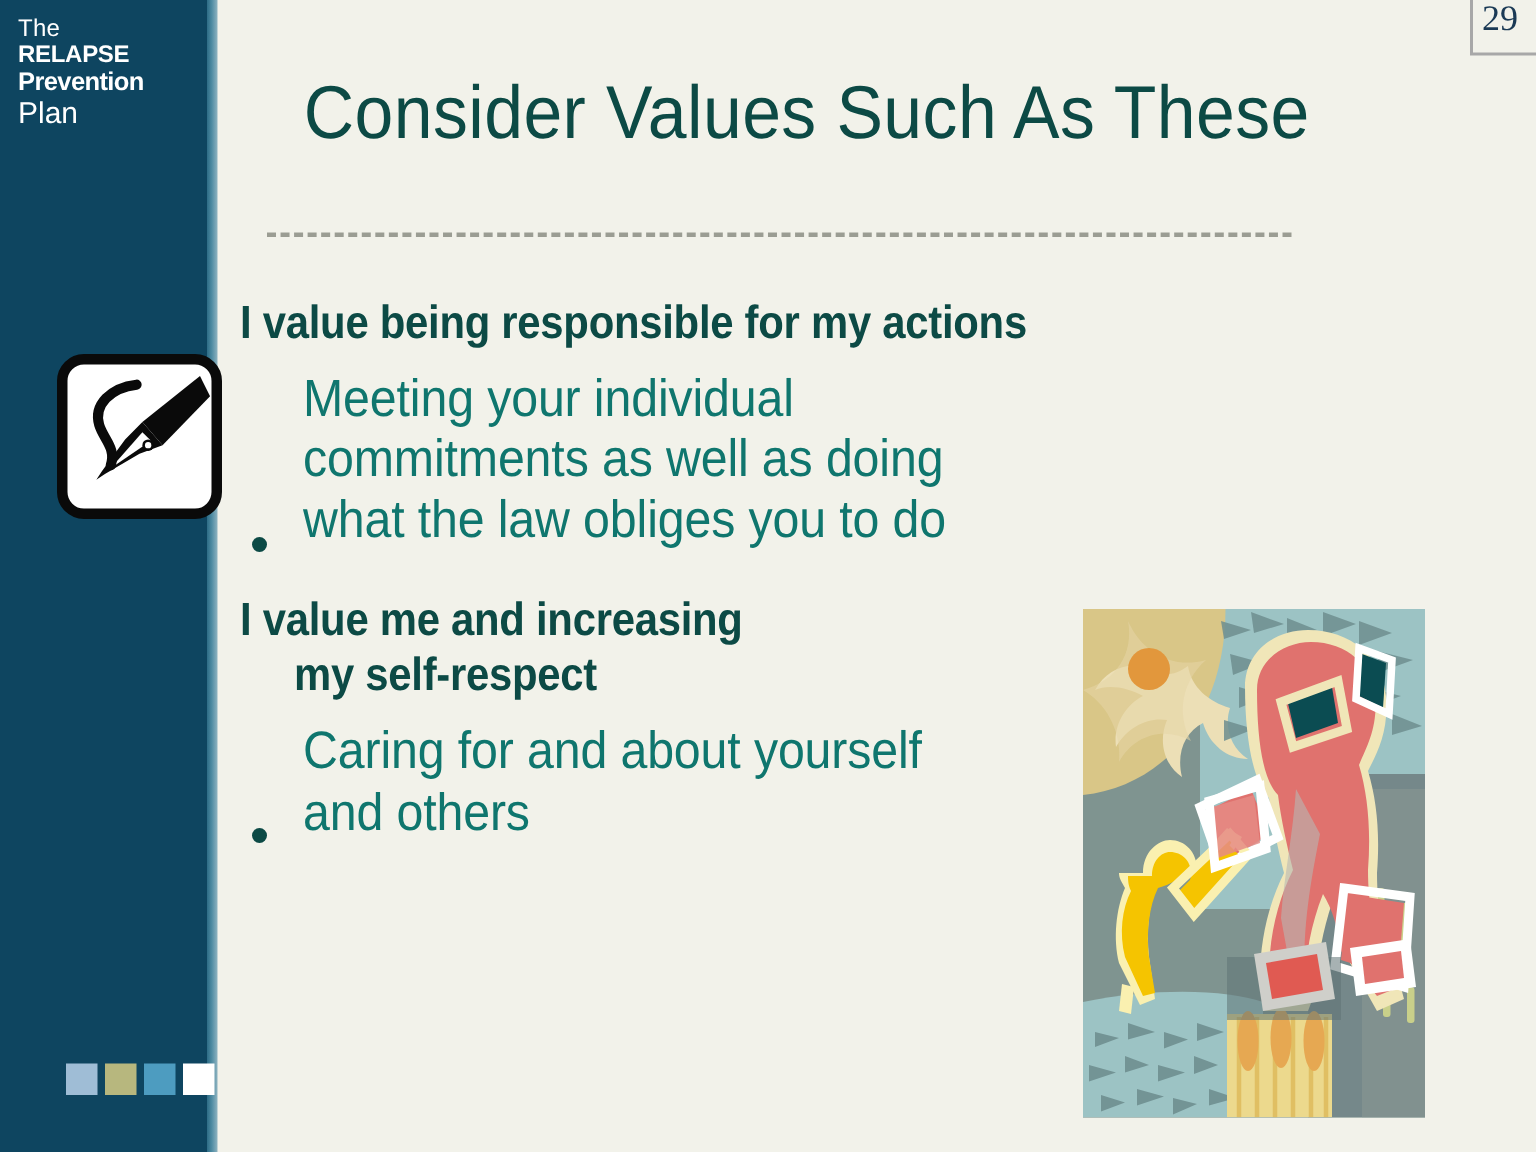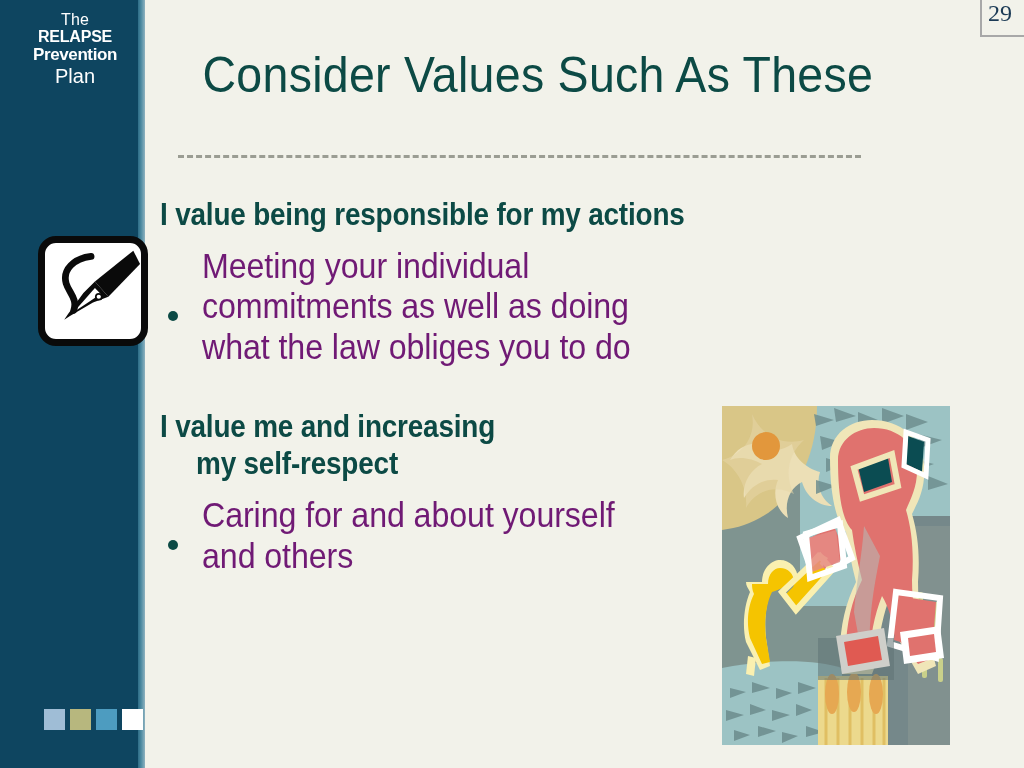--- a/index.html
+++ b/index.html
@@ -36,21 +36,20 @@
     height: 768px;
     background: linear-gradient(to right, #2d6c86 0%, #4e8ba2 45%, #8fb3c0 100%);
   }
   #brand {
     position: absolute;
     left: 12px;
     top: 12px;
     width: 126px;
     color: #ffffff;
     line-height: 1.0;
-    text-align: center;
   }
   #brand .b-the {
     font-size: 16px;
     font-weight: 400;
     letter-spacing: 0.2px;
     display: block;
     margin-bottom: 1px;
   }
   #brand .b-relapse {
     font-size: 16px;
@@ -168,43 +167,43 @@
     transform-origin: left top;
     white-space: nowrap;
     letter-spacing: -0.2px;
   }
   .heading .ln2 {
     display: block;
     padding-left: 40px;
   }
   .bullet {
     display: flex;
-    align-items: center;
-    color: #701a75;
+    align-items: flex-end;
+    color: #0f766e;
     margin-top: 12px;
   }
   .bullet .dot {
     flex: 0 0 auto;
     width: 10px;
     height: 10px;
     border-radius: 50%;
     background: #0c4a45;
     margin: 19px 24px 0 8px;
   }
   .bullet .btext {
     font-size: 35px;
     line-height: 1.16;
     font-weight: 400;
     font-family: "Liberation Sans Narrow", "Liberation Sans", sans-serif;
     transform: scaleX(0.92);
     transform-origin: left top;
     letter-spacing: -0.1px;
   }
   #block1 .btext { width: 940px; }
-  #block2 { margin-top: 40px; }
+  #block2 { margin-top: 26px; }
   #block2 .btext { width: 480px; }
 
   
   #illus {
     position: absolute;
     left: 722px;
     top: 406px;
     width: 228px;
     height: 339px;
     overflow: hidden;

